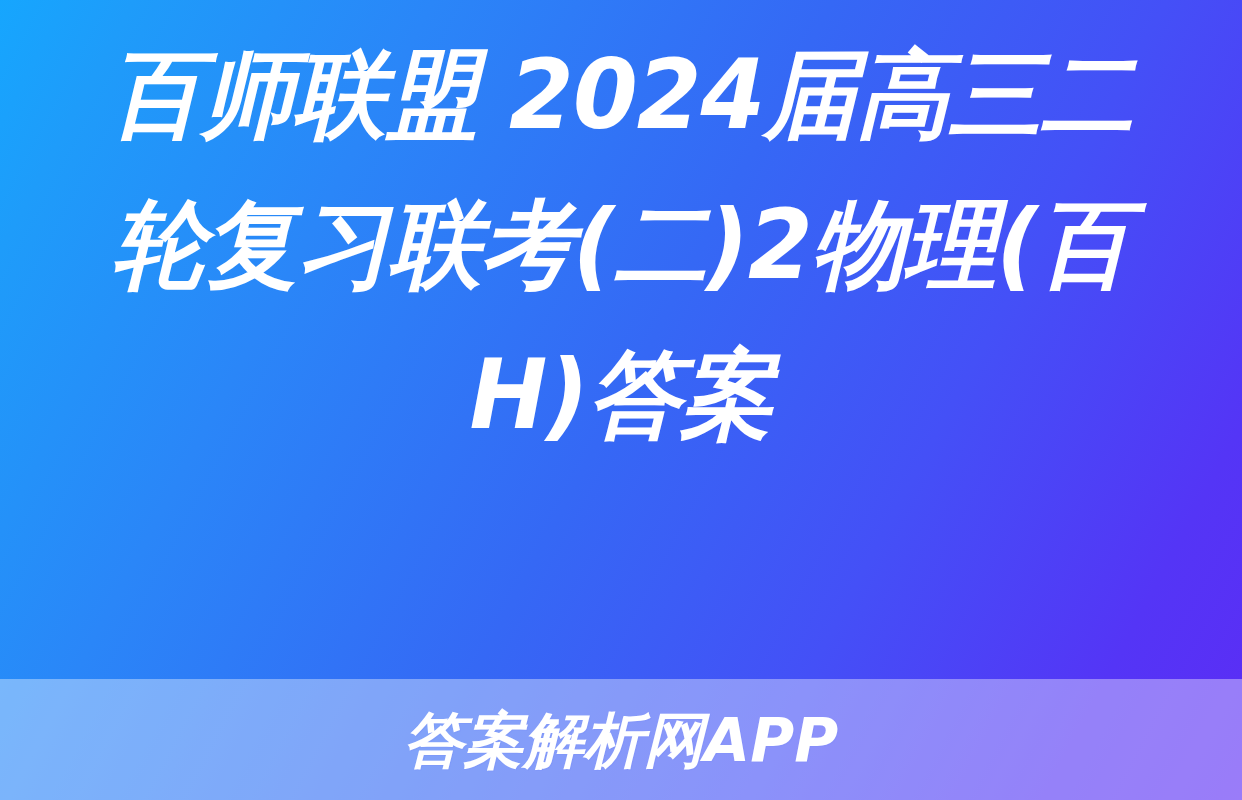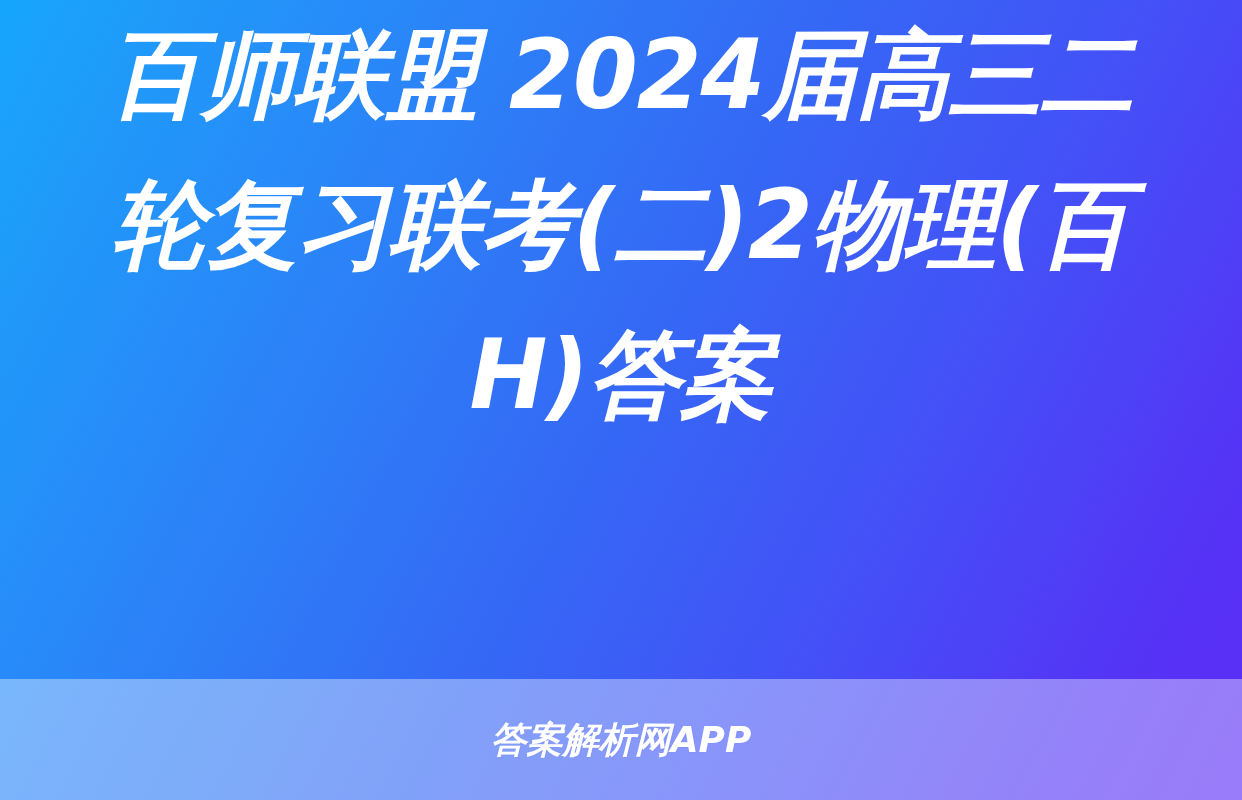--- a/index.html
+++ b/index.html
@@ -32,21 +32,21 @@
     position: absolute;
     left: 0;
     top: 0;
     width: 1242px;
     height: 489px;
     box-sizing: border-box;
     padding: 0 108px;
     display: flex;
     flex-direction: column;
     align-items: center;
-    justify-content: flex-start;
+    justify-content: center;
   }
 
   .title-text {
     display: block;
     width: 1084px;
     margin: 0;
     color: #ffffff;
     font-family: "DejaVu Sans", "Liberation Sans", sans-serif;
     font-size: 96px;
     font-weight: 700;
@@ -69,21 +69,21 @@
     height: 121px;
     background: rgba(255, 255, 255, 0.38);
     display: flex;
     align-items: center;
     justify-content: center;
   }
 
   .footer-text {
     color: #ffffff;
     font-family: "DejaVu Sans", "Liberation Sans", sans-serif;
-    font-size: 36px;
+    font-size: 60px;
     font-weight: 700;
     font-style: italic;
     letter-spacing: 0px;
     line-height: 1;
     white-space: nowrap;
     text-shadow: 1px 1px 0 rgba(120,140,250,0.25);
   }
 </style>
 </head>
 <body>

